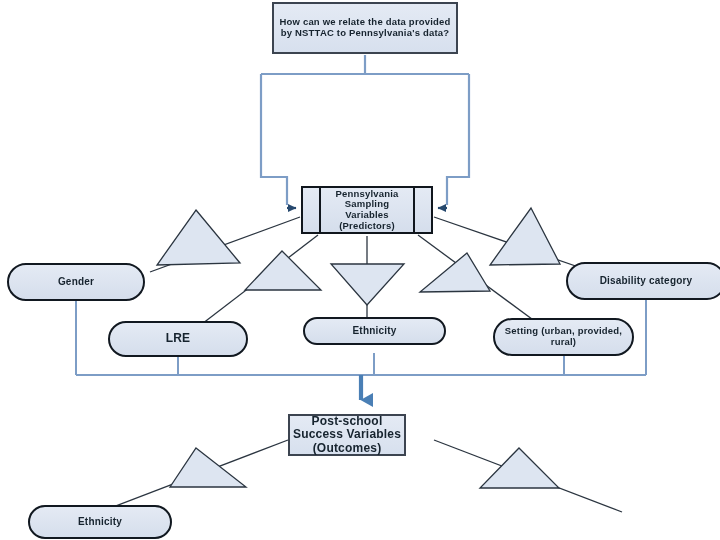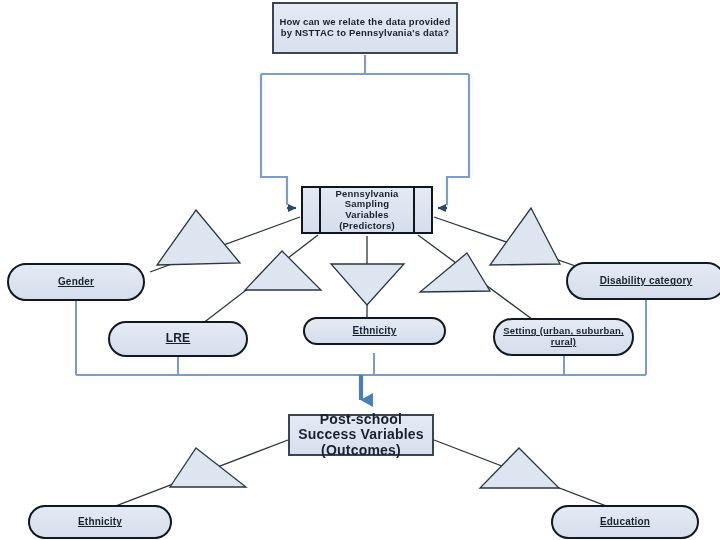--- a/index.html
+++ b/index.html
@@ -41,21 +41,20 @@
     background: #dde5f1;
   }
   .rect {
     border: 2px solid #3c4450;
     background: linear-gradient(180deg,#e4eaf4 0%,#d7e0ee 100%);
   }
   .ellipse {
     border: 2px solid #111820;
     border-radius: 999px;
     background: linear-gradient(180deg,#e4eaf4 0%,#d5deec 100%);
-    text-decoration: underline;
   }
   .preproc {
     border: 2px solid #10161d;
     background: linear-gradient(180deg,#e4eaf4 0%,#d5deec 100%);
     padding-left: 44px;
   }
   .preproc .bar {
     position: absolute;
     top: 0;
     bottom: 0;
@@ -80,22 +79,22 @@
     width: 186px; height: 52px;
     font-size: 9.5px;
   }
   #pa-box {
     left: 301px; top: 186px;
     width: 132px; height: 48px;
     font-size: 9.5px;
   }
   #out-box {
     left: 288px; top: 414px;
-    width: 146px; height: 42px;
-    font-size: 14px;
+    width: 118px; height: 42px;
+    font-size: 12px;
   }
   #n-gender      { left: 7px;   top: 263px; width: 138px; height: 38px; font-size: 10px; }
   #n-disability  { left: 566px; top: 262px; width: 160px; height: 38px; font-size: 10px; }
   #n-lre         { left: 108px; top: 321px; width: 140px; height: 36px; font-size: 12px; }
   #n-ethnicity   { left: 303px; top: 317px; width: 143px; height: 28px; font-size: 10px; }
   #n-setting     { left: 493px; top: 318px; width: 141px; height: 38px; font-size: 9.5px; }
   #n-employment  { left: 28px;  top: 505px; width: 144px; height: 34px; font-size: 10px; }
   #n-education   { left: 551px; top: 505px; width: 148px; height: 34px; font-size: 10px; }
 </style>
 </head>
@@ -175,23 +174,22 @@
     <span class="bar right"></span>
     <span class="inner">Pennsylvania Sampling Variables (Predictors)</span>
   </div>
 
   <div class="node ellipse" id="n-gender">Gender</div>
 
   <div class="node ellipse" id="n-lre">LRE</div>
 
   <div class="node ellipse" id="n-ethnicity">Ethnicity</div>
 
-  <div class="node ellipse" id="n-setting">Setting (urban, suburban, rural)</div>
+  <div class="node ellipse" id="n-setting">Setting (urban, provided, rural)</div>
 
   <div class="node ellipse" id="n-disability">Disability category</div>
 
   <div class="node rect" id="out-box">Post-school Success Variables (Outcomes)</div>
 
   <div class="node ellipse" id="n-employment">Ethnicity</div>
 
-  <div class="node ellipse" id="n-education">Education</div>
 
 </div>
 
 </body></html>

